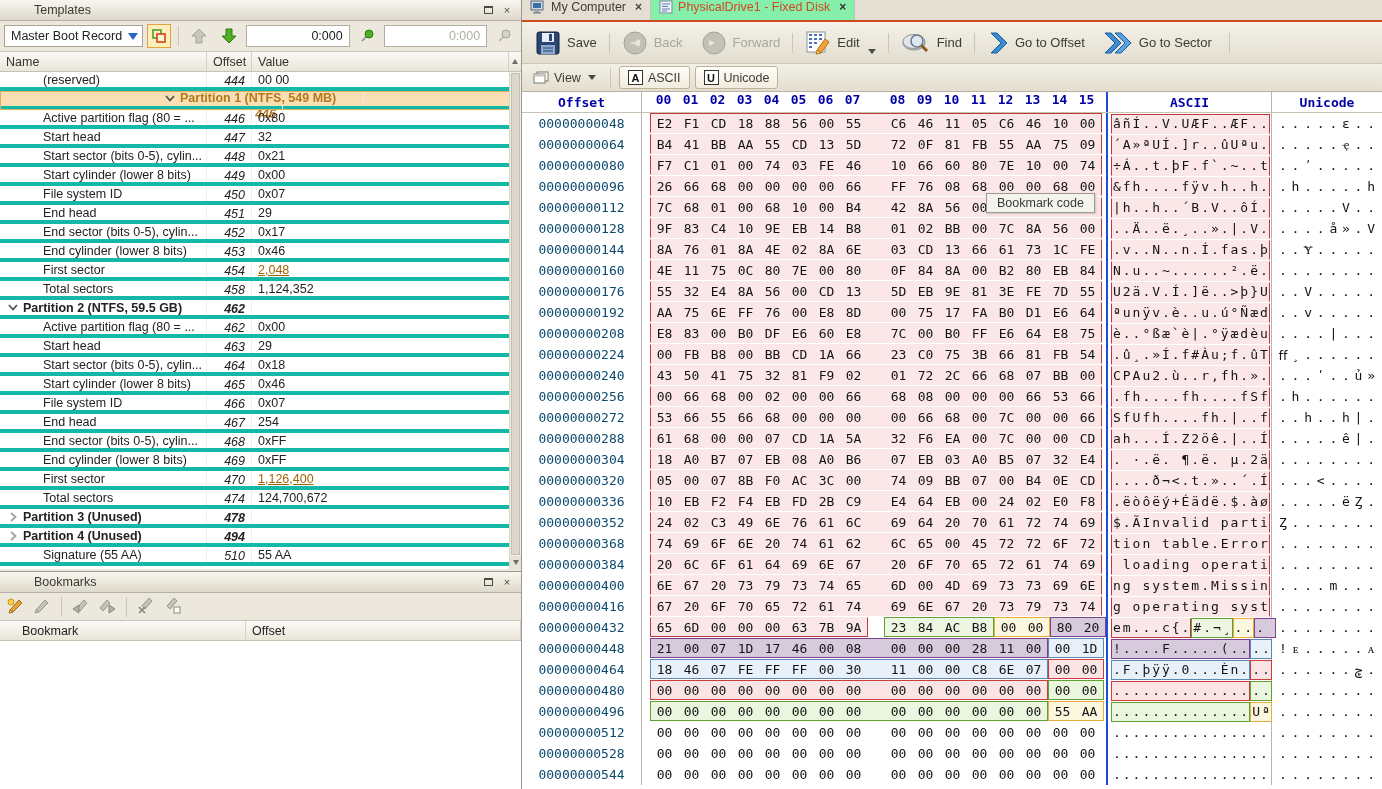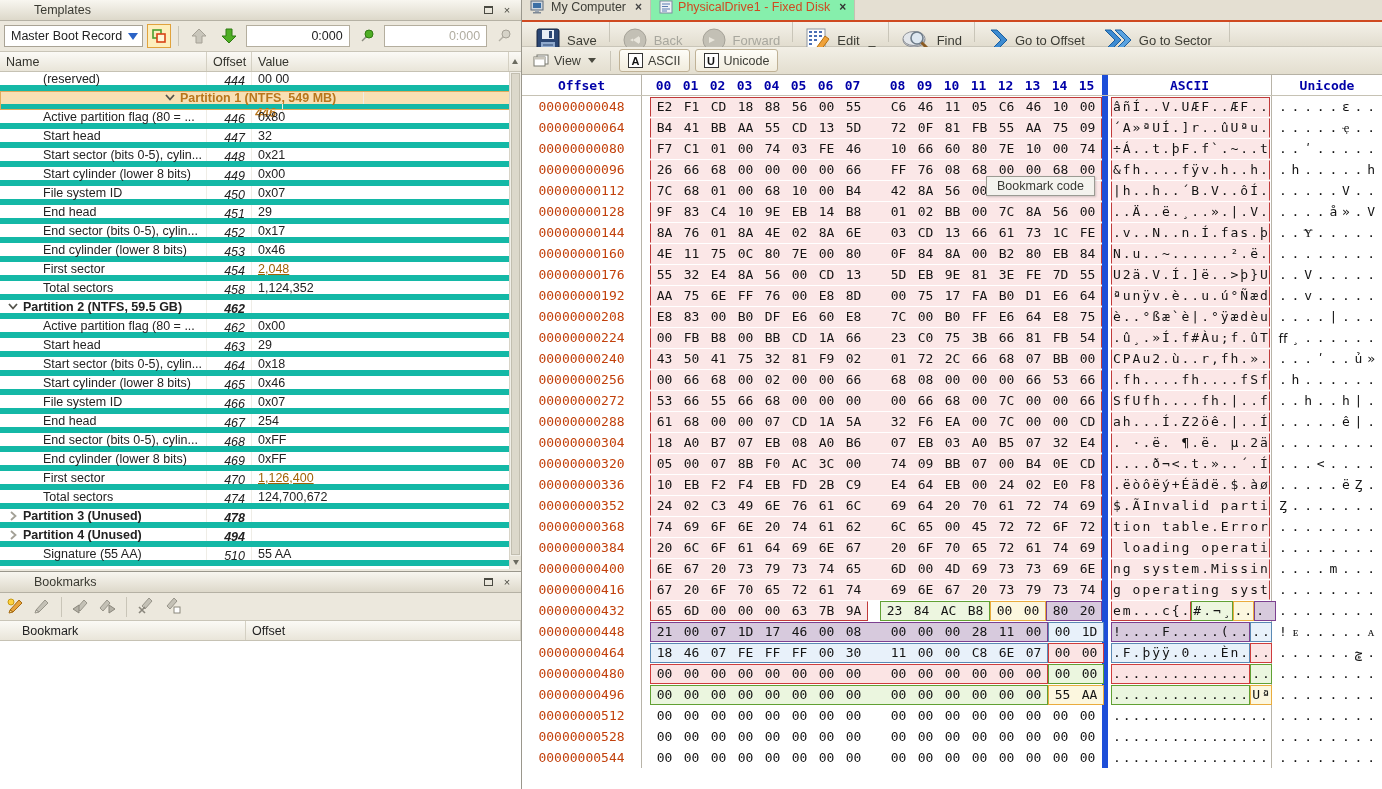--- a/index.html
+++ b/index.html
@@ -21,21 +21,21 @@
   .caret-blue { width:0; height:0; border-left:5px solid transparent; border-right:5px solid transparent; border-top:7px solid #2b63c6; }
   .sqbtn { width:24px; height:24px; background:#fdeebc; border:1px solid #e0a23c; display:flex; align-items:center; justify-content:center; }
   .vsep { width:1px; height:20px; background:#c9c5b8; margin:0 3px; }
   .tbtn { width:26px; height:24px; display:flex; align-items:center; justify-content:center; }
   .numfield { width:104px; height:22px; background:#fff; border:1px solid #b4ae9e; display:flex; align-items:center; justify-content:flex-end; padding-right:6px; font-size:12.5px; }
   .numfield.dim { color:#b0ada0; }
   .thead { height:20px; display:flex; background:linear-gradient(#fbfaf6,#e9e5d9); border-bottom:1px solid #c6c2b4; color:#33332c; position:relative; }
   .thead .hc { display:flex; align-items:center; padding-left:6px; border-right:1px solid #d4d0c3; }
   .tc-name { width:207px; } .tc-off { width:45px; } .tc-val { flex:1; }
   .tbody { position:relative; background:#fff; height:497px; overflow:hidden; }
-  .trow { height:19px; display:flex; align-items:center; border-bottom:6px solid #14b8a6; }
+  .trow { height:19px; display:flex; align-items:center; border-bottom:4px solid #14b8a6; }
   .trow .cell-name { width:207px; display:flex; align-items:center; height:100%; border-right:1px solid #efede6; }
   .trow .cell-off { width:45px; text-align:right; padding-right:6px; height:100%; line-height:19px; border-right:1px solid #efede6;font-style:italic; }
   .trow .cell-val { flex:1; padding-left:6px; }
   .trow.grp .nametxt, .trow.grp .cell-off { font-weight:bold; }
   .trow.sel { background:#f8e0b4; outline:1px solid #e0ab5c; outline-offset:-1px;flex-direction:column; }
   .trow.sel .nametxt, .trow.sel .cell-off { color:#b8761c; font-weight:bold; }
   .chev { width:18px; display:flex; justify-content:center; align-items:center; margin-left:4px; }
   .ind1 .nametxt { padding-left:43px; }
   .grp .nametxt { padding-left:1px; }
   .linkval { color:#a16207; text-decoration:underline; }
@@ -51,40 +51,40 @@
   .bmbody { flex:1; background:#fff; }
   .bookmarks { flex:1; border-bottom:none; }
 
   
   .right { flex:1; display:flex; flex-direction:column; background:#ece8dd; }
   .tabbar { height:22px; display:flex; align-items:flex-end; border-bottom:2px solid #cf4a21; background:#e4dfd2; }
   .tab { height:20px; display:flex; gap:5px; padding:0 8px; color:#3c3c35; }
   .tab.active { background:#86efac; color:#cf4a21; border-left:1px solid #c5c0b2; border-right:1px solid #c5c0b2; }
   .tabx { font-weight:bold; font-size:12px; color:#444; margin-left:4px; }
   .tab.active .tabx { color:#333; }
-  .tb1 { height:25px; display:flex; align-items:flex-start; background:linear-gradient(#f4f1e9,#e2ddcf); border-bottom:1px solid #c9c5b8; padding:0 4px; }
+  .tb1 { height:42px; display:flex; align-items:center; background:linear-gradient(#f4f1e9,#e2ddcf); border-bottom:1px solid #c9c5b8; padding:0 4px; }
   .tbbtn { display:flex; align-items:center; gap:6px; padding:0 9px; height:36px; color:#3c3c35; font-size:13px; }
   .tbbtn.disabled { color:#a8a79e; }
   .ddcaret { width:0;height:0;border-left:4px solid transparent;border-right:4px solid transparent;border-top:5px solid #4a4a40; margin-left:2px; align-self:flex-end; margin-bottom:7px; }
   .tb2 { height:28px; display:flex; align-items:center; background:linear-gradient(#f2efe6,#e3decf); border-bottom:1px solid #b6b2a5; padding:0 5px; gap:5px; }
   .viewbtn { display:flex; align-items:center; gap:5px; padding:0 6px; height:24px; color:#3c3c35; }
   .togbtn { display:flex; align-items:center; gap:5px; height:23px; padding:0 8px; background:linear-gradient(#fefdf8,#f1ecdd); border:1px solid #c0b296; border-radius:3px; color:#3c3c35; }
   .boxletter { width:15px; height:15px; border:1.5px solid #333; background:#fff; color:#111; font-weight:bold; font-size:11px; display:flex; align-items:center; justify-content:center; }
 
   
   .hexview { flex:1; background:#fff; font-family:"DejaVu Sans Mono", monospace; font-size:13px; color:#141414; display:flex; flex-direction:column; }
   .hhead { height:21px; display:flex; align-items:center; border-bottom:1px solid #c6c2b4; font-weight:bold; color:#0000a8; }
   .hoff { width:120px; text-align:center; height:100%; display:flex; align-items:center; justify-content:center; border-right:1px solid #b8b4a8; }
-  .hcol-hex { width:466px; height:100%; display:flex; align-items:center; padding-left:8px; border-right:6px solid #1d4ed8; }
+  .hcol-hex { width:466px; height:100%; display:flex; align-items:flex-start; padding-left:8px; border-right:2px solid #1d4ed8; }
   .hcol-ascii { width:164px; height:100%; display:flex; align-items:center; padding-left:3px; border-right:1px solid #b8b4a8; }
   .hcol-uni { flex:1; height:100%; display:flex; align-items:center; justify-content:center; }
   .hhead .hcol-ascii, .hhead .hcol-uni { justify-content:center; padding-left:0; }
   .hrows { flex:1; position:relative; }
   .hrow { height:21px; display:flex; align-items:center; }
-  .hrow .hoff { color:#c2410c; font-weight:normal; }
+  .hrow .hoff { color:#0c4a6e; font-weight:normal; }
   .hb { width:27px; display:inline-block; text-align:center; }
   .hgap, .hgap-out { width:18px; display:inline-block; height:100%; }
   .hseg, .aseg { display:inline-flex; align-items:center; height:20px; border:1px solid transparent; }
   .ab { width:9.8px; display:inline-block; text-align:center; }
   .ub { width:12.6px; display:inline-block; text-align:center; }
   .rg-boot { --bc:#c03a3a; background:#fbe7e7; }
   .rg-dsig { --bc:#61a033; background:#edf6e0; }
   .rg-res  { --bc:#e9ac3e; background:#fcf7df; }
   .rg-p1   { --bc:#7c4090; background:#d7cadd; }
   .rg-p2   { --bc:#5a89b4; background:#e8f1fa; }

